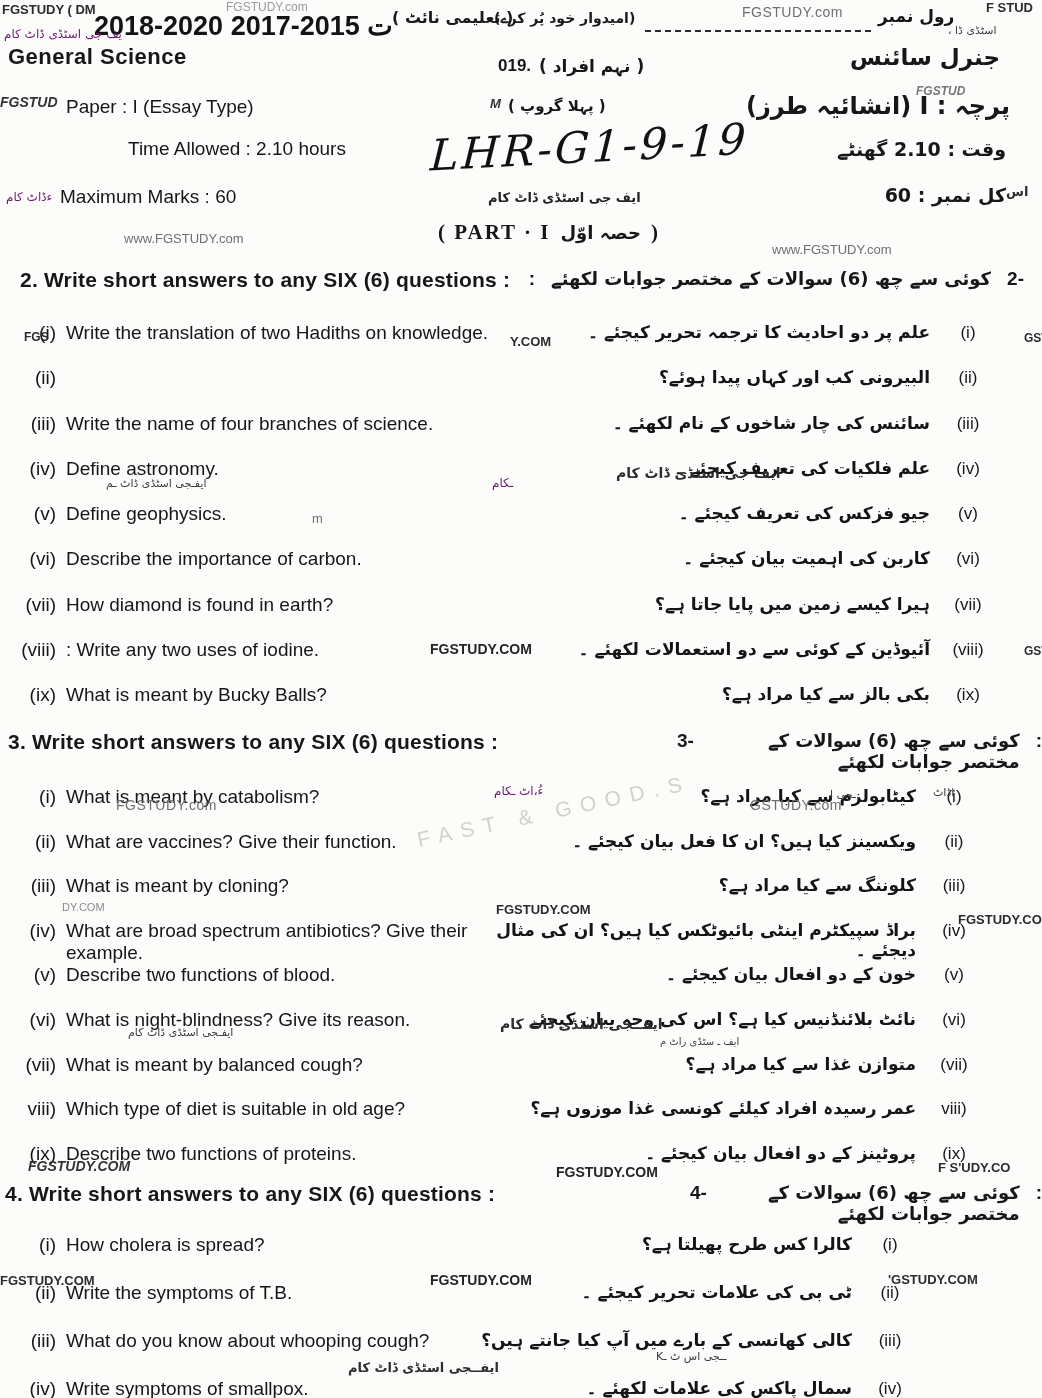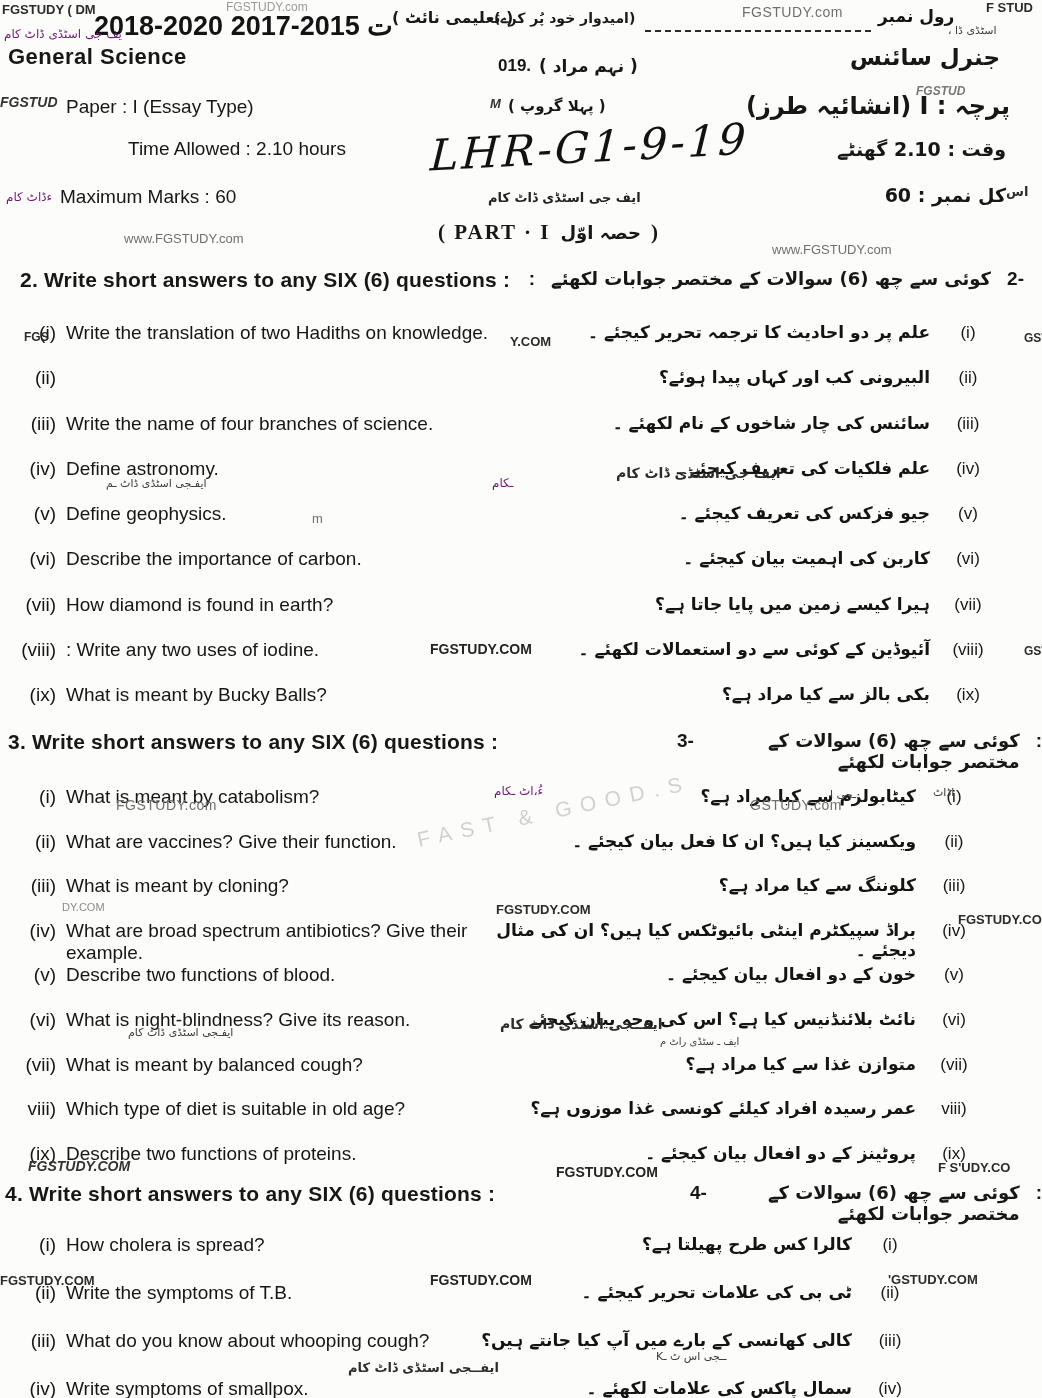--- a/index.html
+++ b/index.html
@@ -85,21 +85,21 @@
   <div class="session-label urdu" dir="rtl">( تعلیمی نائٹ )</div>
   <div class="candidate-note urdu" dir="rtl">(امیدوار خود پُر کرے)</div>
   <div class="roll-dashes"></div>
   <div class="roll-label urdu" dir="rtl">رول نمبر</div>
 
   <div class="title-en">General Science</div>
   <div class="title-ur urdu" dir="rtl">جنرل سائنس</div>
 
   <div class="class-cluster">
     <span>019.</span>
-    <span class="urdu" dir="rtl">( نہم مراد )</span>
+    <span class="urdu" dir="rtl">( نہم افراد )</span>
   </div>
 
   <div class="paper-en">Paper : I (Essay Type)</div>
   <div class="paper-ur urdu" dir="rtl">پرچہ : I (انشائیہ طرز)</div>
   <div class="group-note urdu" dir="rtl">( پہلا گروپ )</div>
 
   <div class="time-en">Time Allowed :  2.10 hours</div>
   <div class="time-ur urdu" dir="rtl">وقت : 2.10 گھنٹے</div>
 
   <div class="handwritten">LHR-G1-9-19</div>

